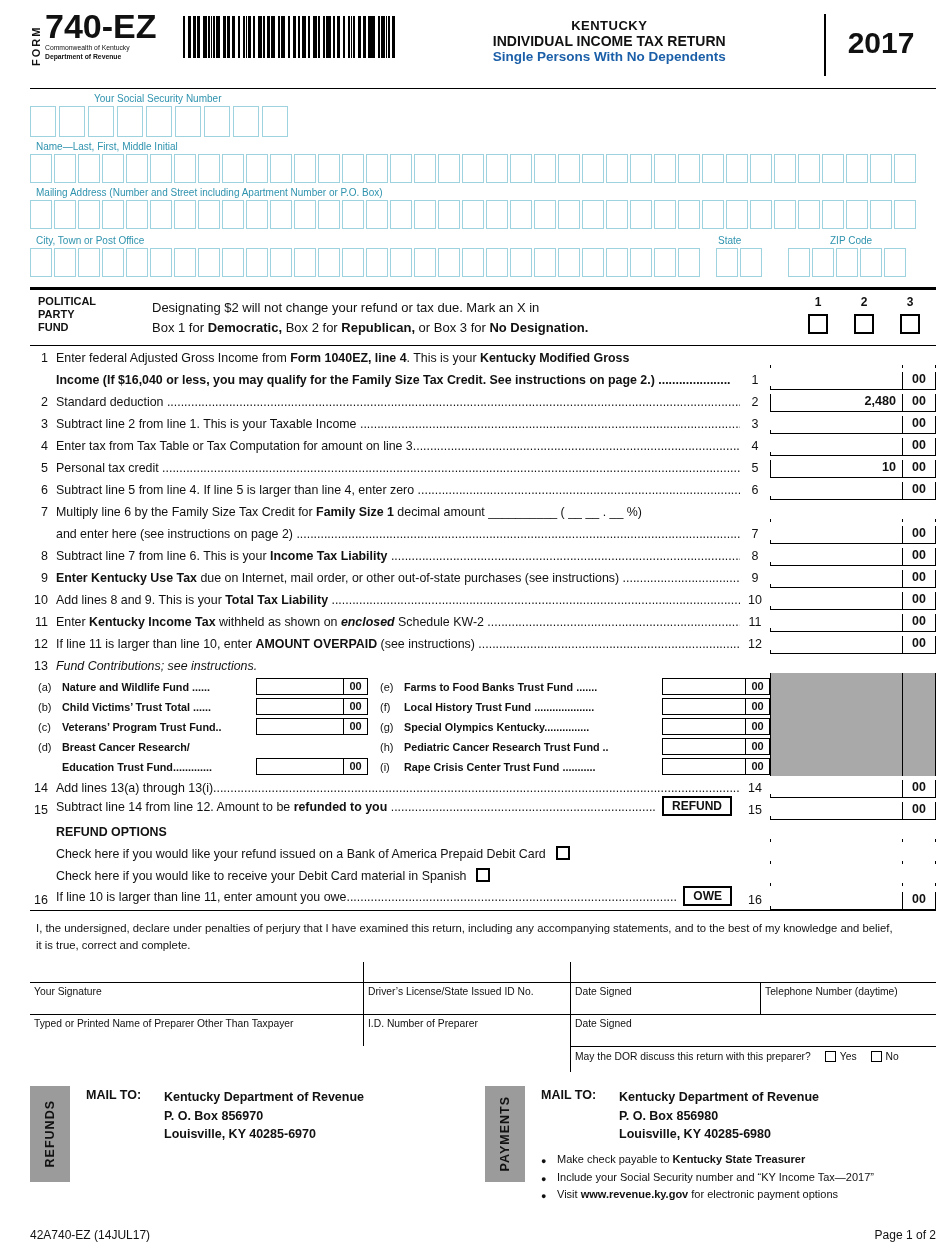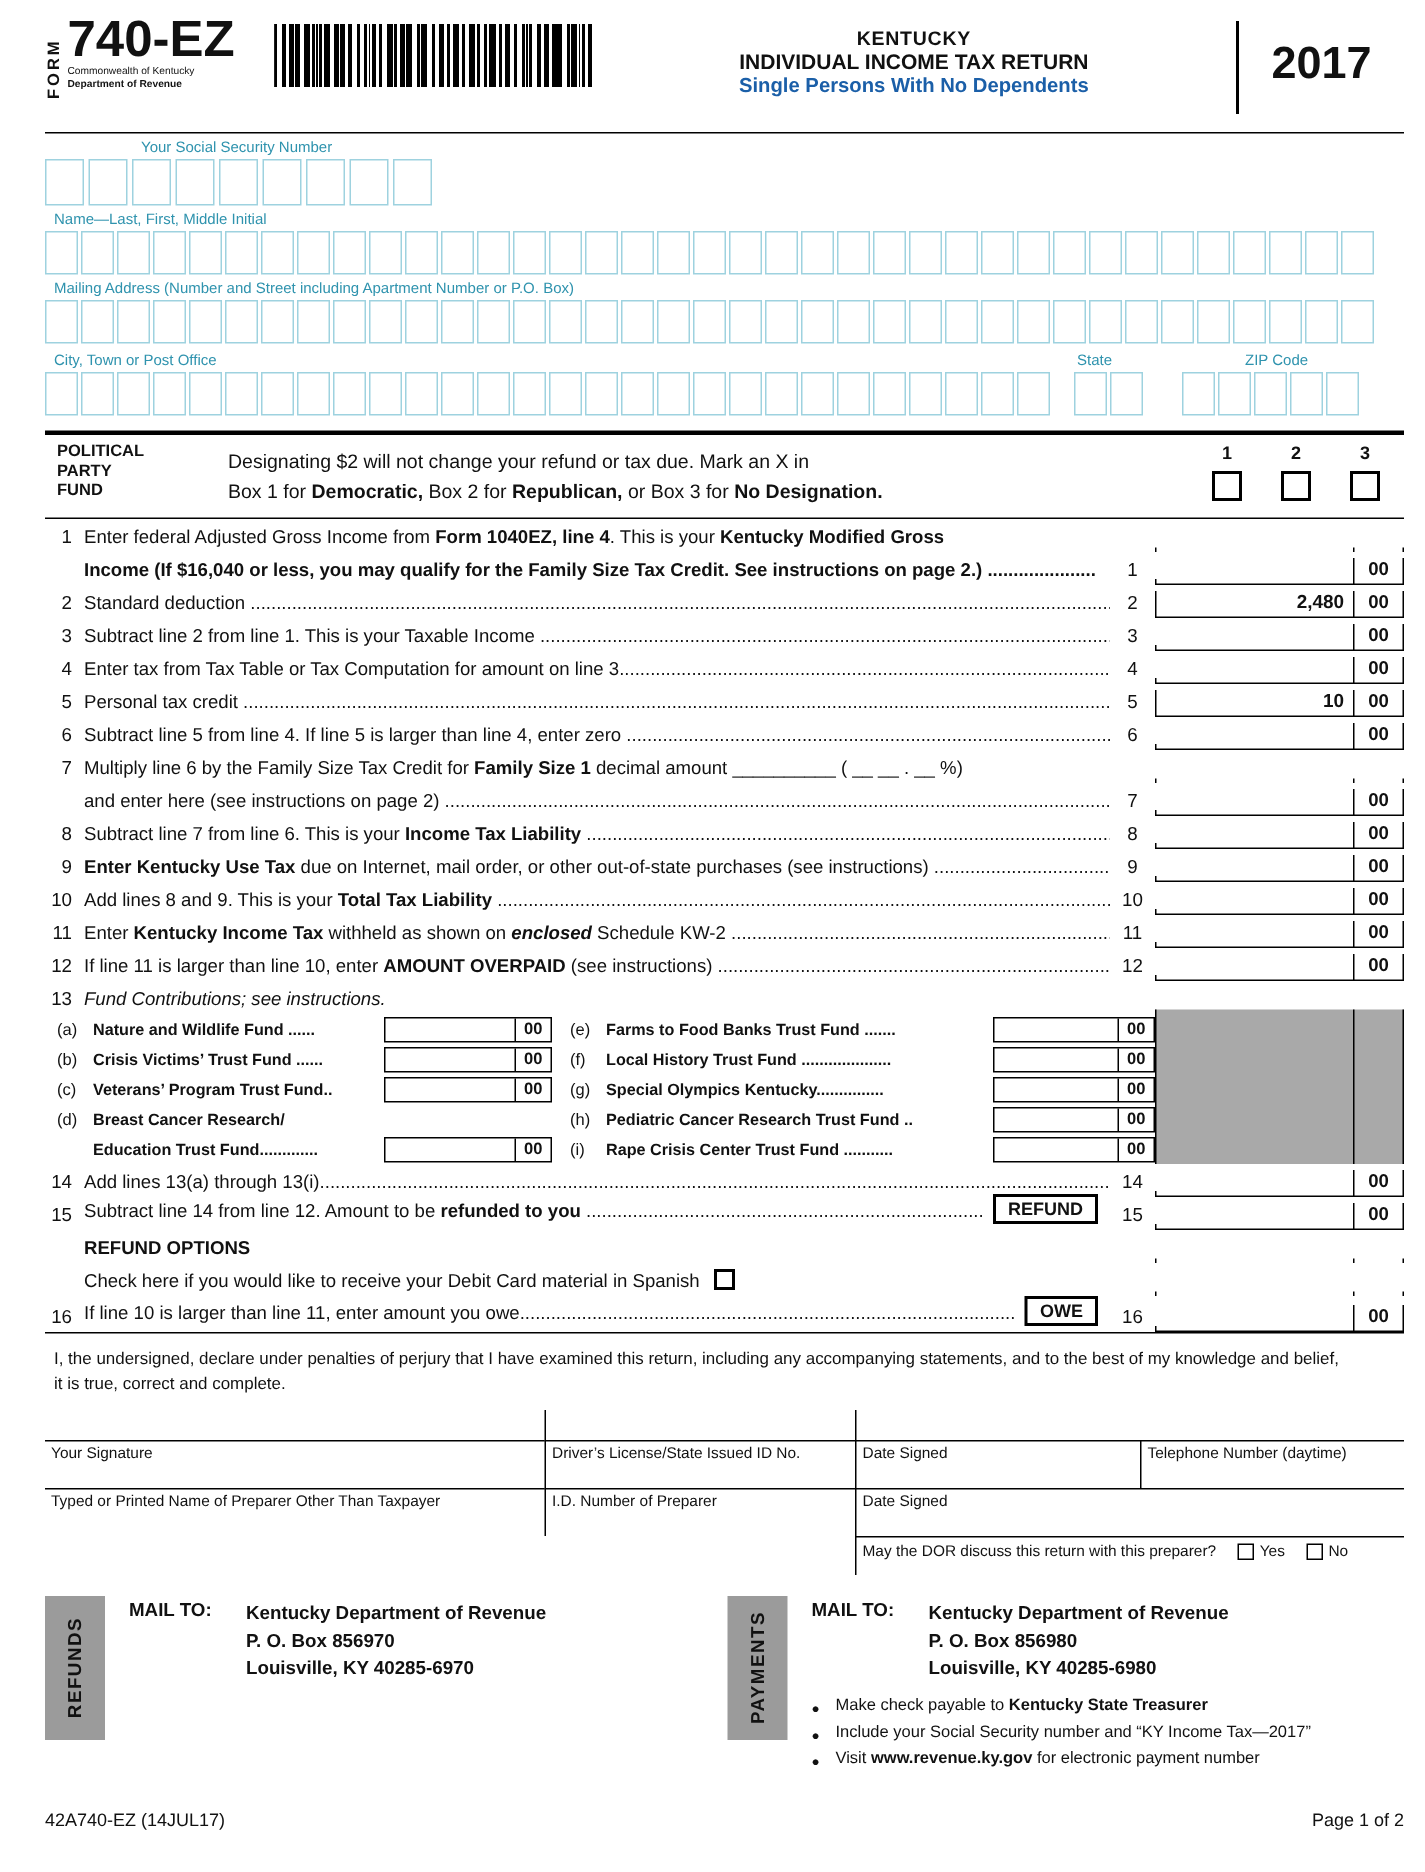--- a/index.html
+++ b/index.html
@@ -500,21 +500,21 @@
           <div class="frow">
             <span class="ftag">(a)</span>
             <span class="fname">Nature and Wildlife Fund ......</span>
             <span class="fbox">
                 <span class="fa"></span>
                 <span class="fc">00</span>
               </span>
           </div>
           <div class="frow">
             <span class="ftag">(b)</span>
-            <span class="fname">Crisis Victims’ Trust Fund ......</span>
+            <span class="fname">Child Victims’ Trust Total ......</span>
             <span class="fbox">
                 <span class="fa"></span>
                 <span class="fc">00</span>
               </span>
           </div>
           <div class="frow">
             <span class="ftag">(c)</span>
             <span class="fname">Veterans’ Program Trust Fund..</span>
             <span class="fbox">
                 <span class="fa"></span>
@@ -599,20 +599,30 @@
         </div>
       <div class="c-ref">15</div>
       <div class="c-amt"></div>
       <div class="c-cents">00</div>
     </div>
 
     <div class="row opt-title">
       <div class="c-num"></div>
       <div class="c-text">
           <span class="txt">REFUND OPTIONS</span>
+        </div>
+      <div class="c-ref"></div>
+      <div class="c-amt"></div>
+      <div class="c-cents"></div>
+    </div>
+    <div class="row">
+      <div class="c-num"></div>
+      <div class="c-text">
+          <span class="txt">Check here if you would like your refund issued on a Bank of America Prepaid Debit Card</span>
+          <span class="cb-sm"></span>
         </div>
       <div class="c-ref"></div>
       <div class="c-amt"></div>
       <div class="c-cents"></div>
     </div>
     <div class="row">
       <div class="c-num"></div>
       <div class="c-text">
           <span class="txt">Check here if you would like to receive your Debit Card material in Spanish</span>
           <span class="cb-sm"></span>
@@ -698,21 +708,21 @@
           <div class="bul">
               <span class="dot">●</span>
               <span><span>Make check payable to </span><span class="b">Kentucky State Treasurer</span></span>
             </div>
           <div class="bul">
               <span class="dot">●</span>
               <span><span>Include your Social Security number and “KY Income Tax—2017”</span></span>
             </div>
           <div class="bul">
               <span class="dot">●</span>
-              <span><span>Visit </span><span class="b">www.revenue.ky.gov</span><span> for electronic payment number</span></span>
+              <span><span>Visit </span><span class="b">www.revenue.ky.gov</span><span> for electronic payment options</span></span>
             </div>
         </div>
       </div>
     </div>
   </div>
 
   <div class="foot">
     <span>42A740-EZ (14JUL17)</span>
     <span>Page 1 of 2</span>
   </div>

